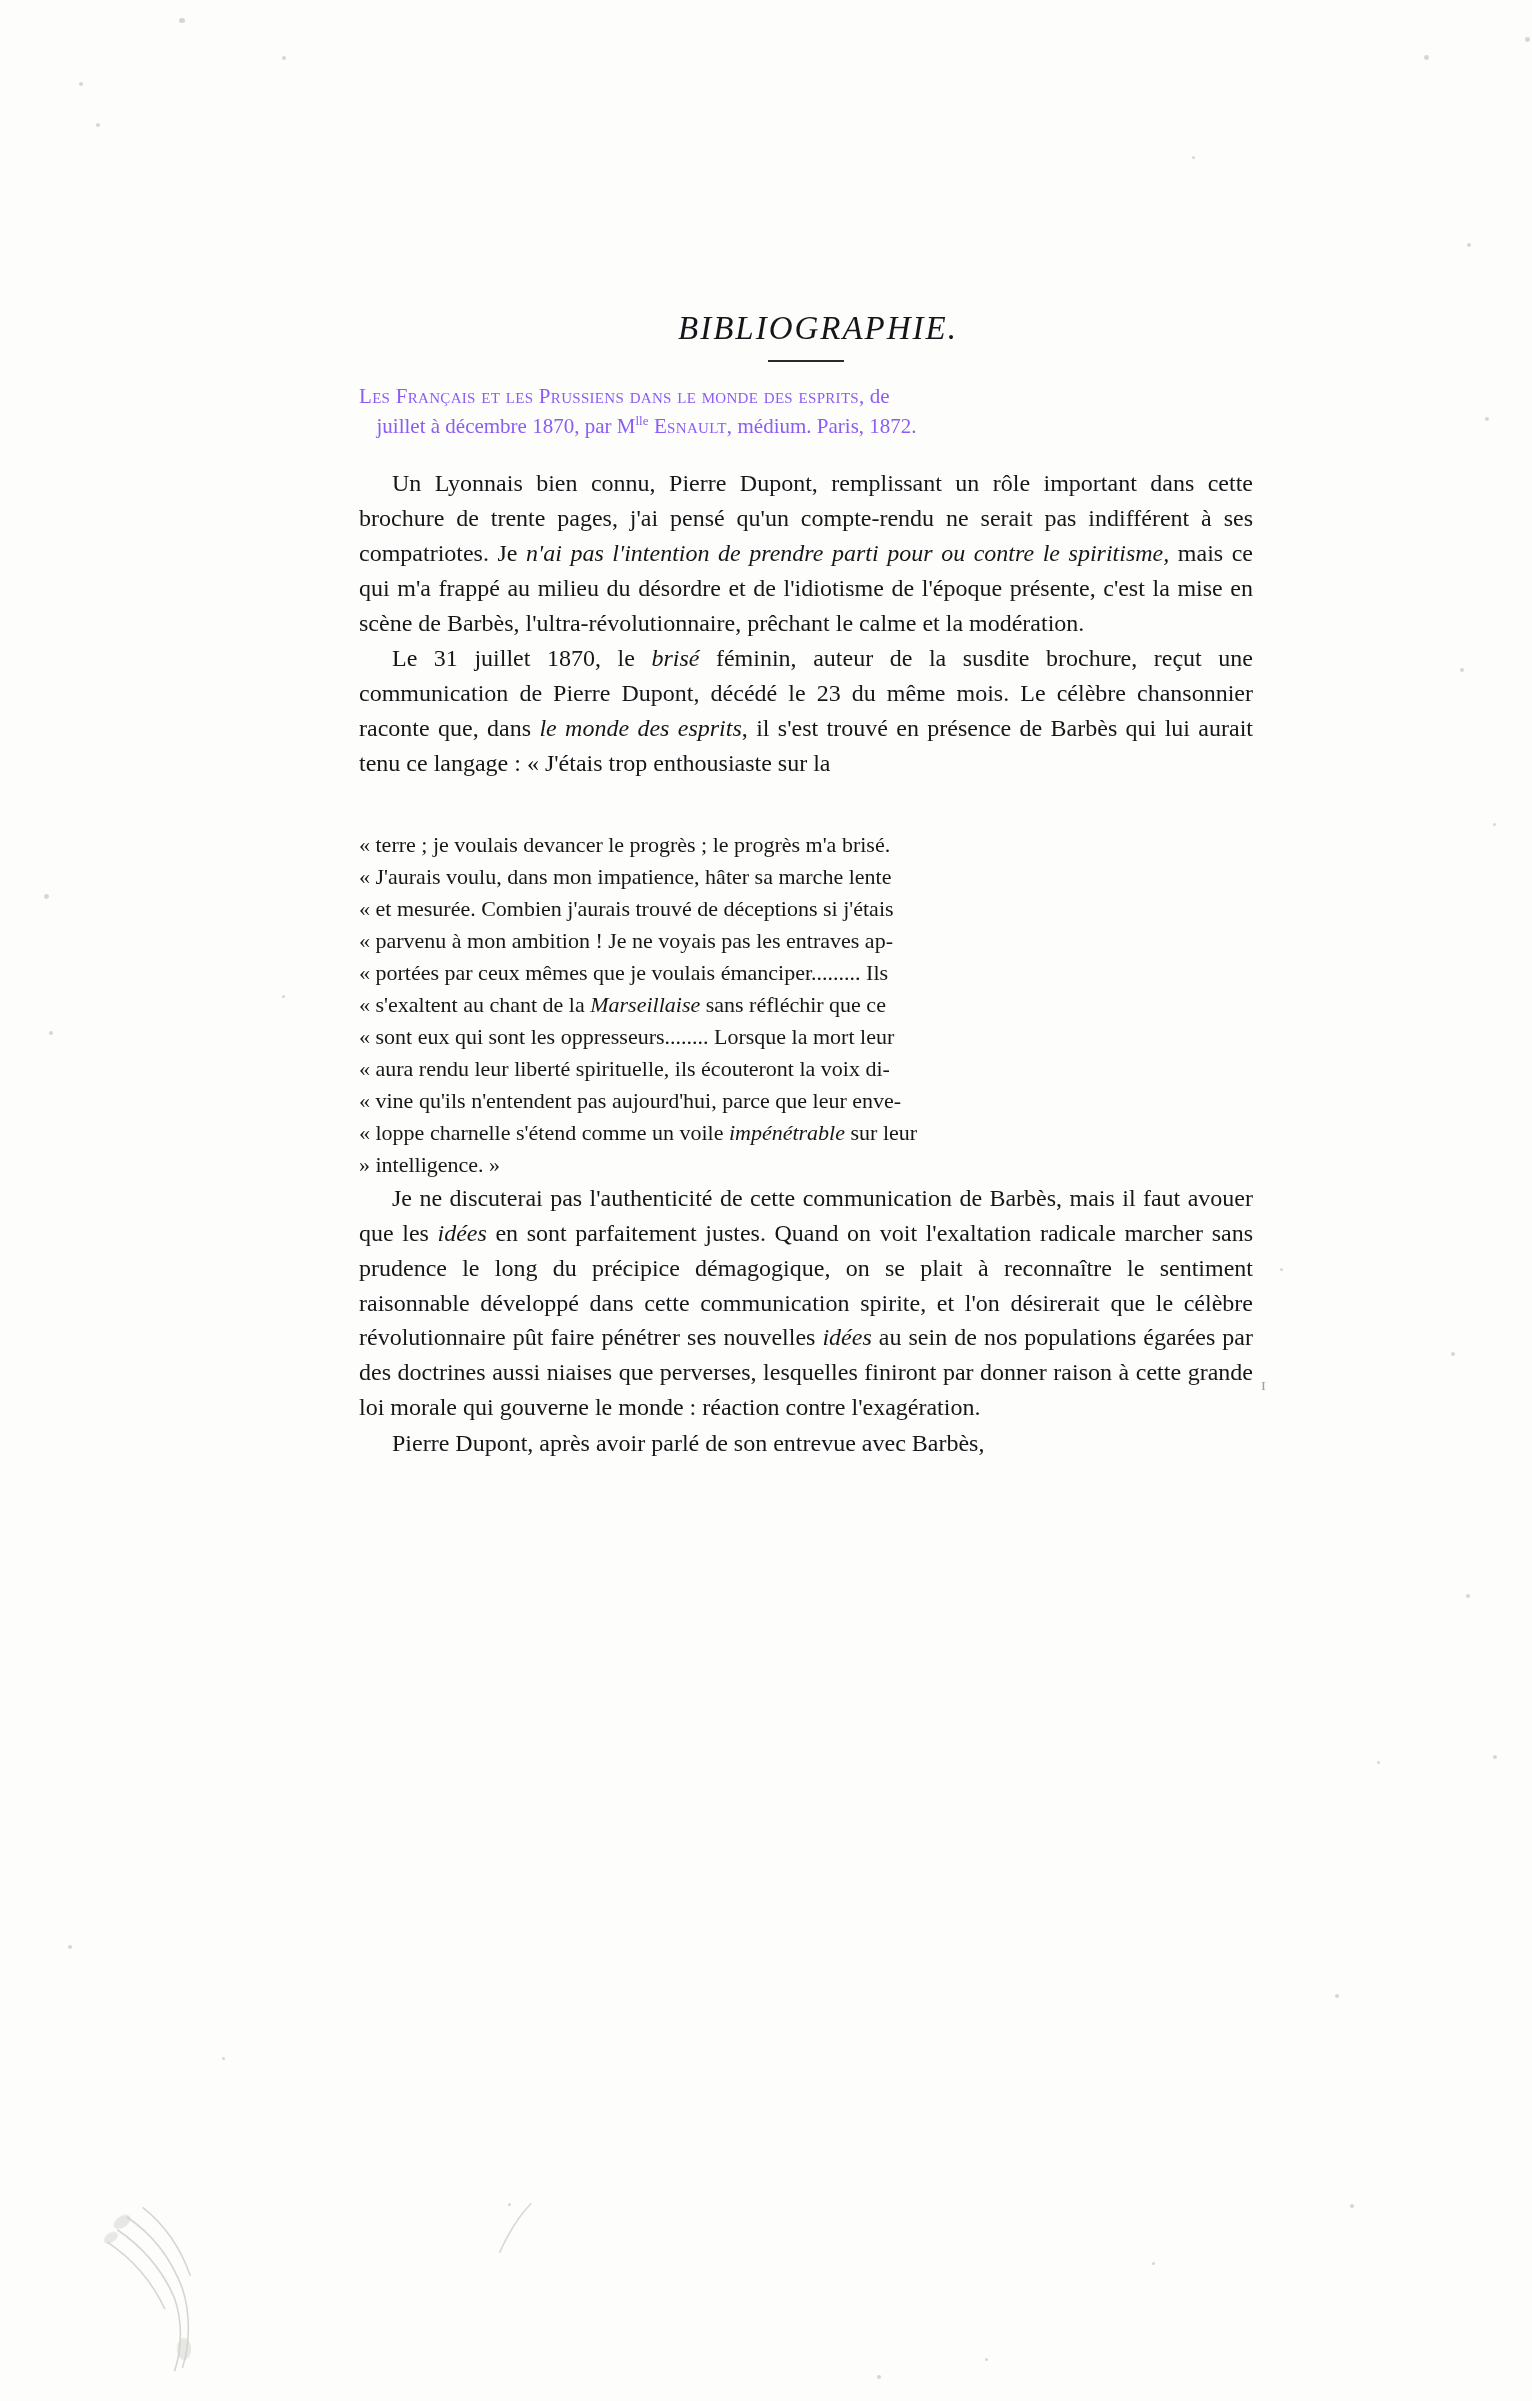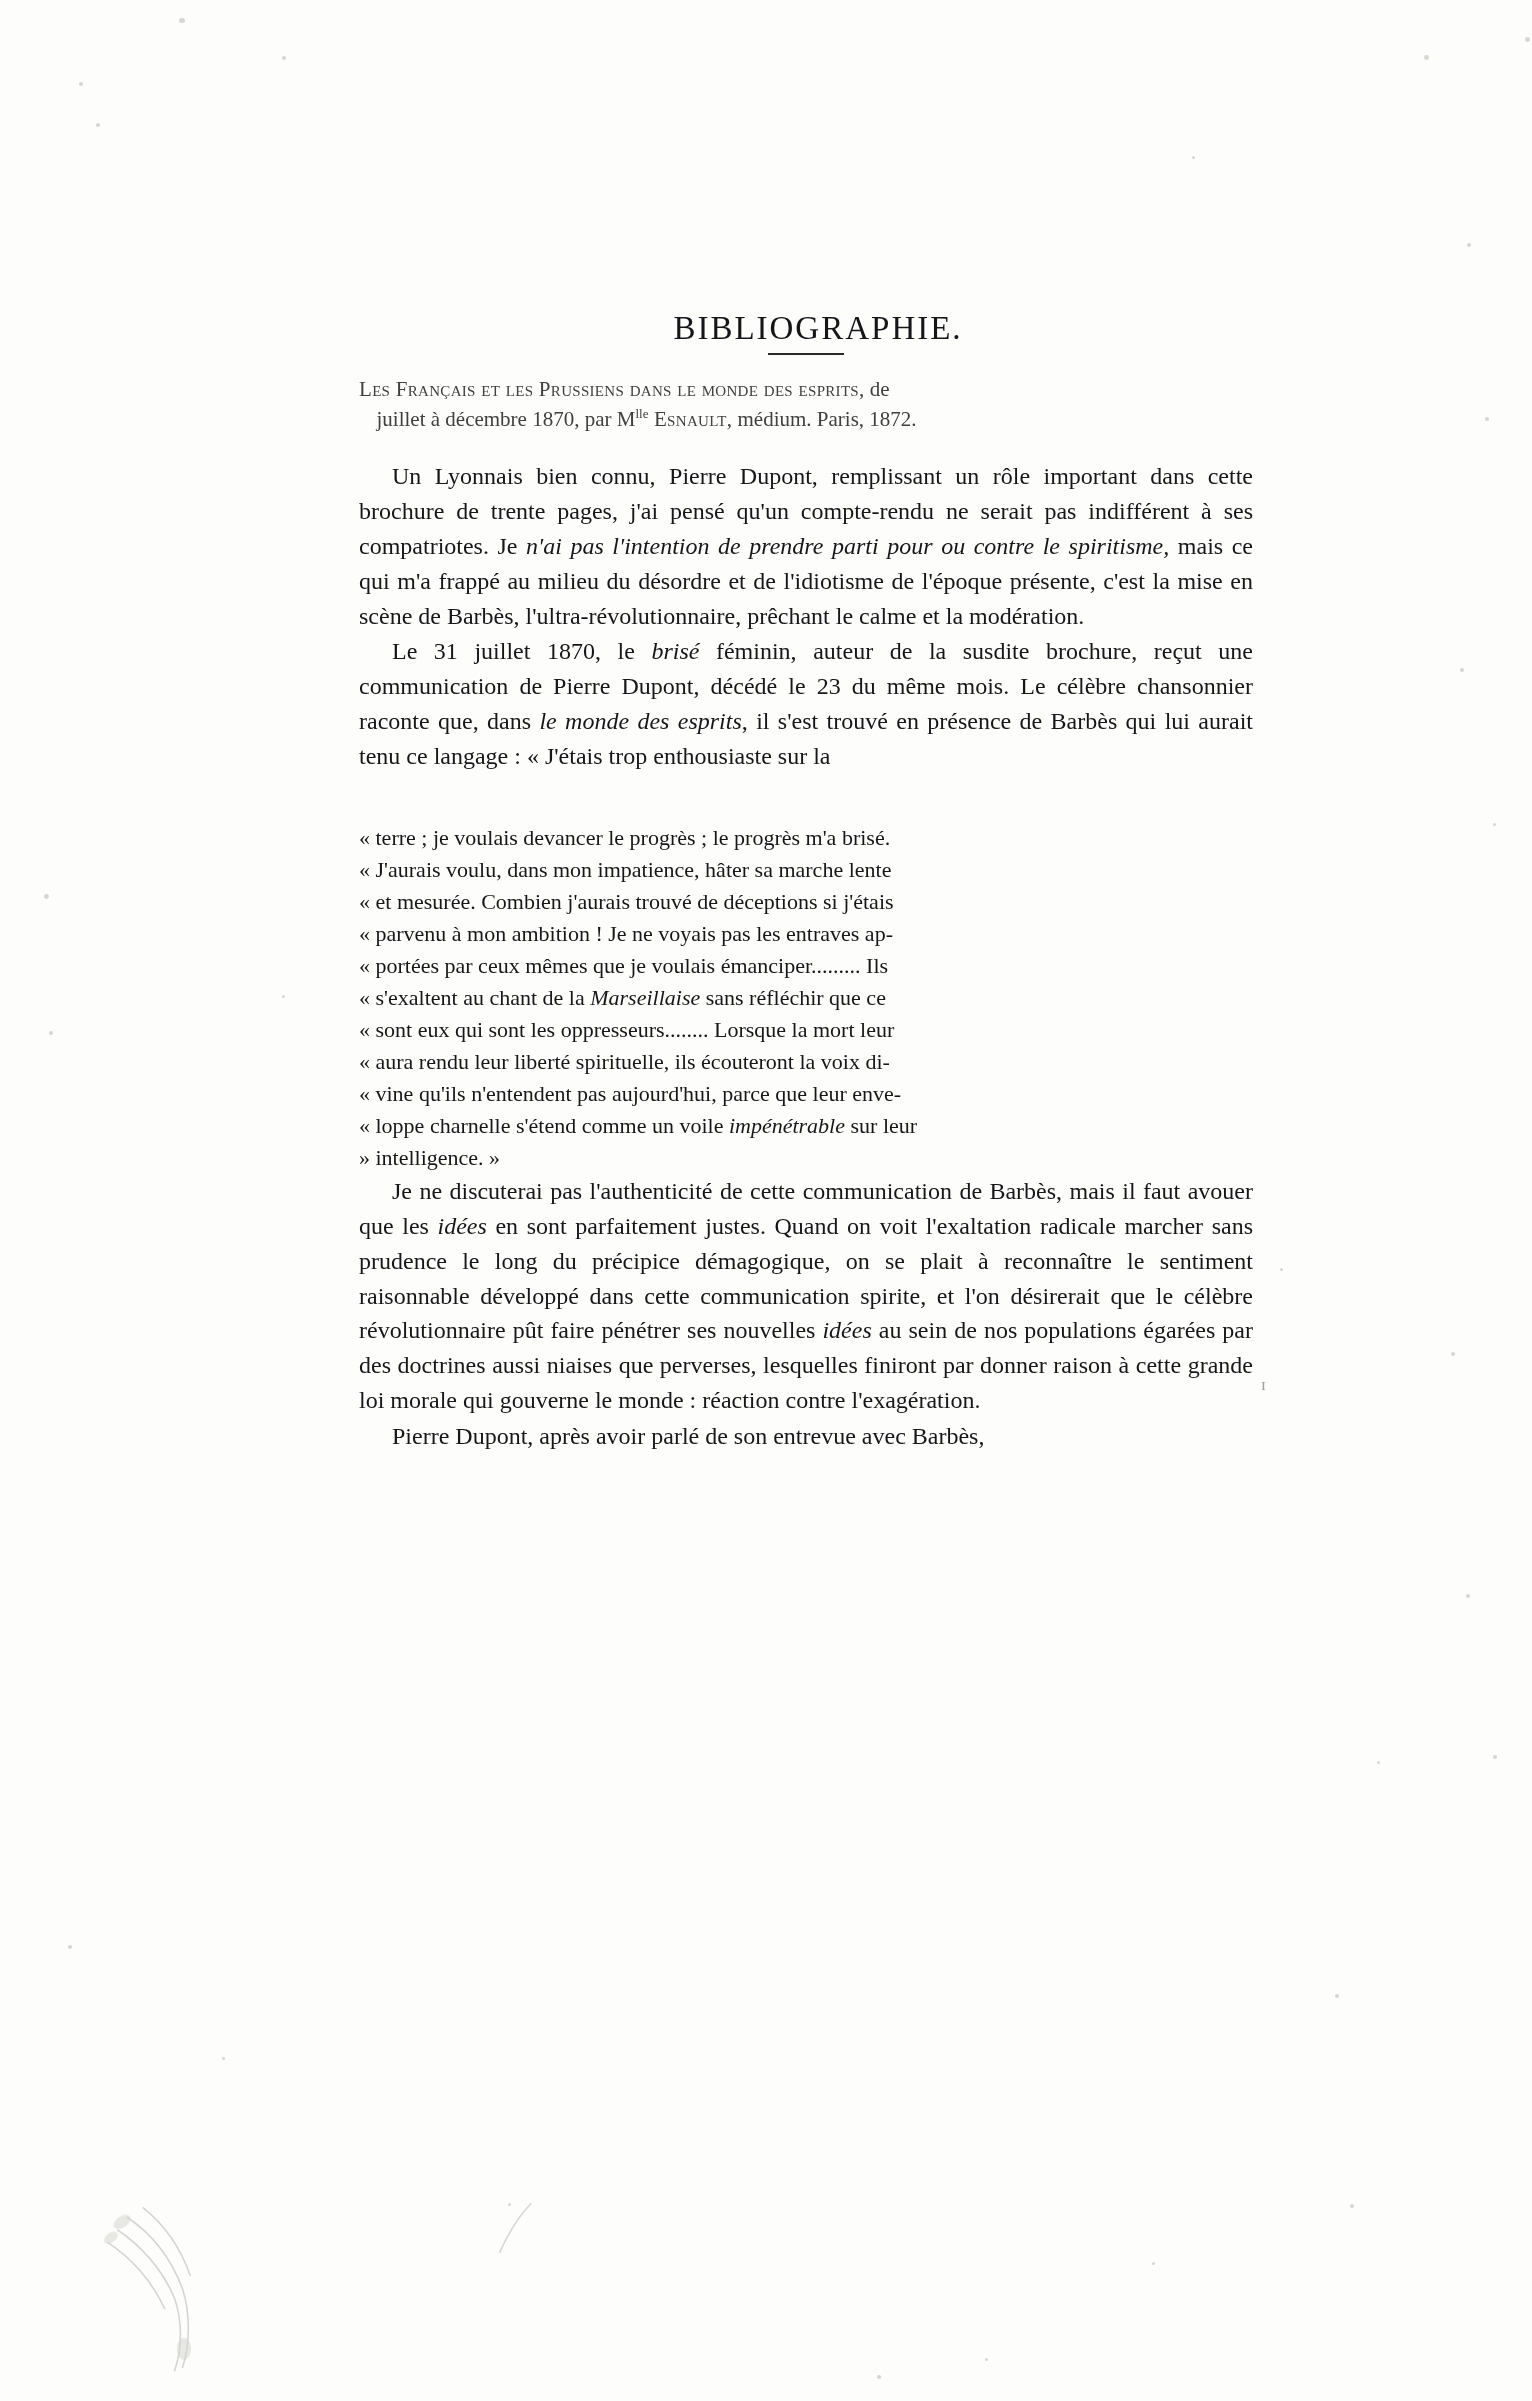--- a/index.html
+++ b/index.html
@@ -38,42 +38,43 @@
   
   .text-column {
     position: absolute;
     left: 359px;
     top: 310px;
     width: 894px;
   }
 
   .doc-title {
     text-align: center;
+    font-style: italic;
     font-family: "Liberation Serif", serif;
     font-size: 33px;
     letter-spacing: 2px;
     color: #16161a;
-    margin: 0 0 6px 0;
+    margin: 0 0 13px 0;
     padding-left: 24px;
     font-weight: 400;
   }
 
   .rule {
     width: 76px;
     height: 1.6px;
     background: #2a2a2a;
     margin: 0 auto 20.7px auto;
   }
 
   .ref-head {
     font-size: 21px;
     line-height: 1.42;
     text-align: left;
     margin: 0 0 24px 0;
-    color: #404040;
+    color: #8b5cf6;
   }
   .ref-head .smallcaps {
     font-variant: small-caps;
     letter-spacing: 0.3px;
   }
   .ref-head .line2 {
     display: block;
     padding-left: 17.5px;
   }
   .ref-head sup {

